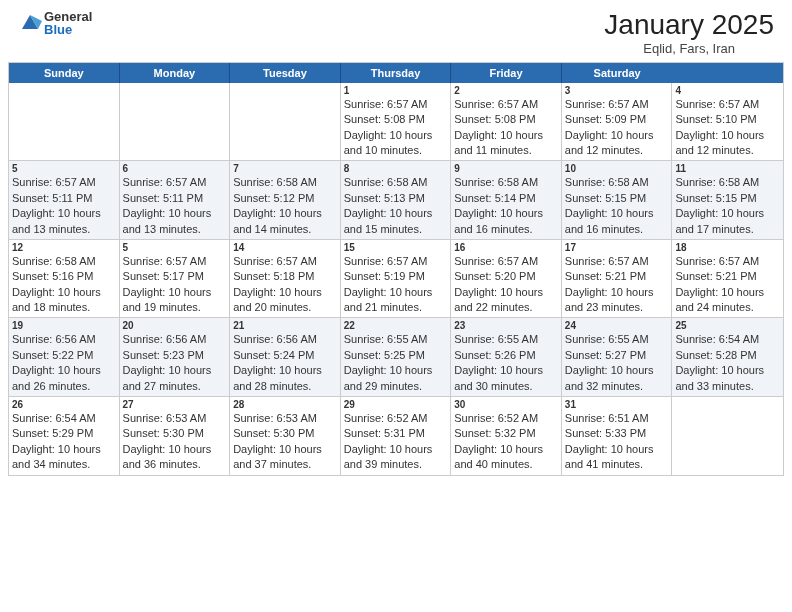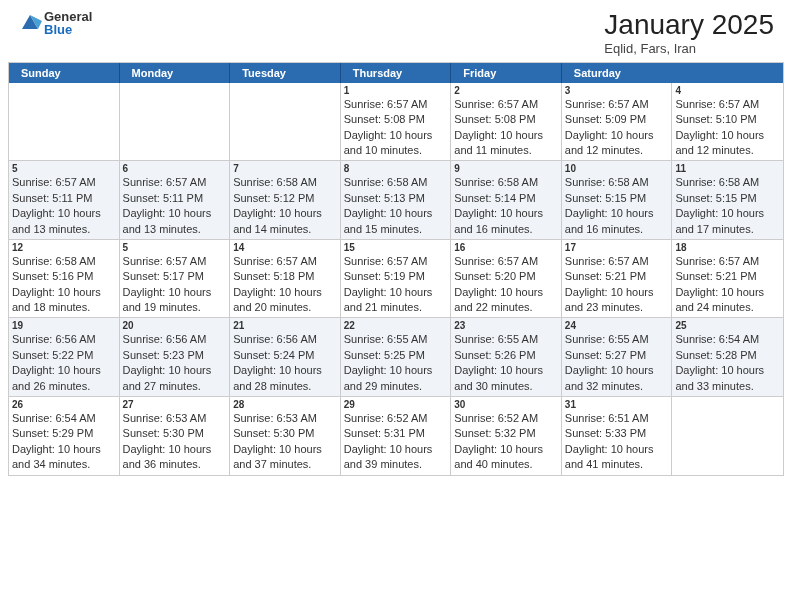--- a/index.html
+++ b/index.html
@@ -17,21 +17,21 @@
       display: flex;
       flex-direction: column;
     }
     .header {
       display: flex;
       align-items: flex-start;
       justify-content: space-between;
       padding: 10px 18px 6px 18px;
     }
     .title-area {
-      text-align: left;
+      text-align: center;
     }
     .calendar-title {
       font-size: 28px;
       font-weight: normal;
       color: #222;
       line-height: 1.1;
     }
     .calendar-subtitle {
       font-size: 13px;
       color: #444;
@@ -45,21 +45,21 @@
     .cal-header-row {
       display: grid;
       grid-template-columns: repeat(7, 1fr);
       background: #2b6cb0;
     }
     .cal-header-cell {
       color: #fff;
       font-size: 11px;
       font-weight: bold;
       padding: 4px 12px;
-      text-align: left;
+      text-align: center;
       border-right: 1px solid #1a4e8a;
     }
     .cal-header-cell:last-child { border-right: none; }
     .cal-body {
       flex: 1;
       display: flex;
       flex-direction: column;
     }
     .cal-week {
       flex: 1;

